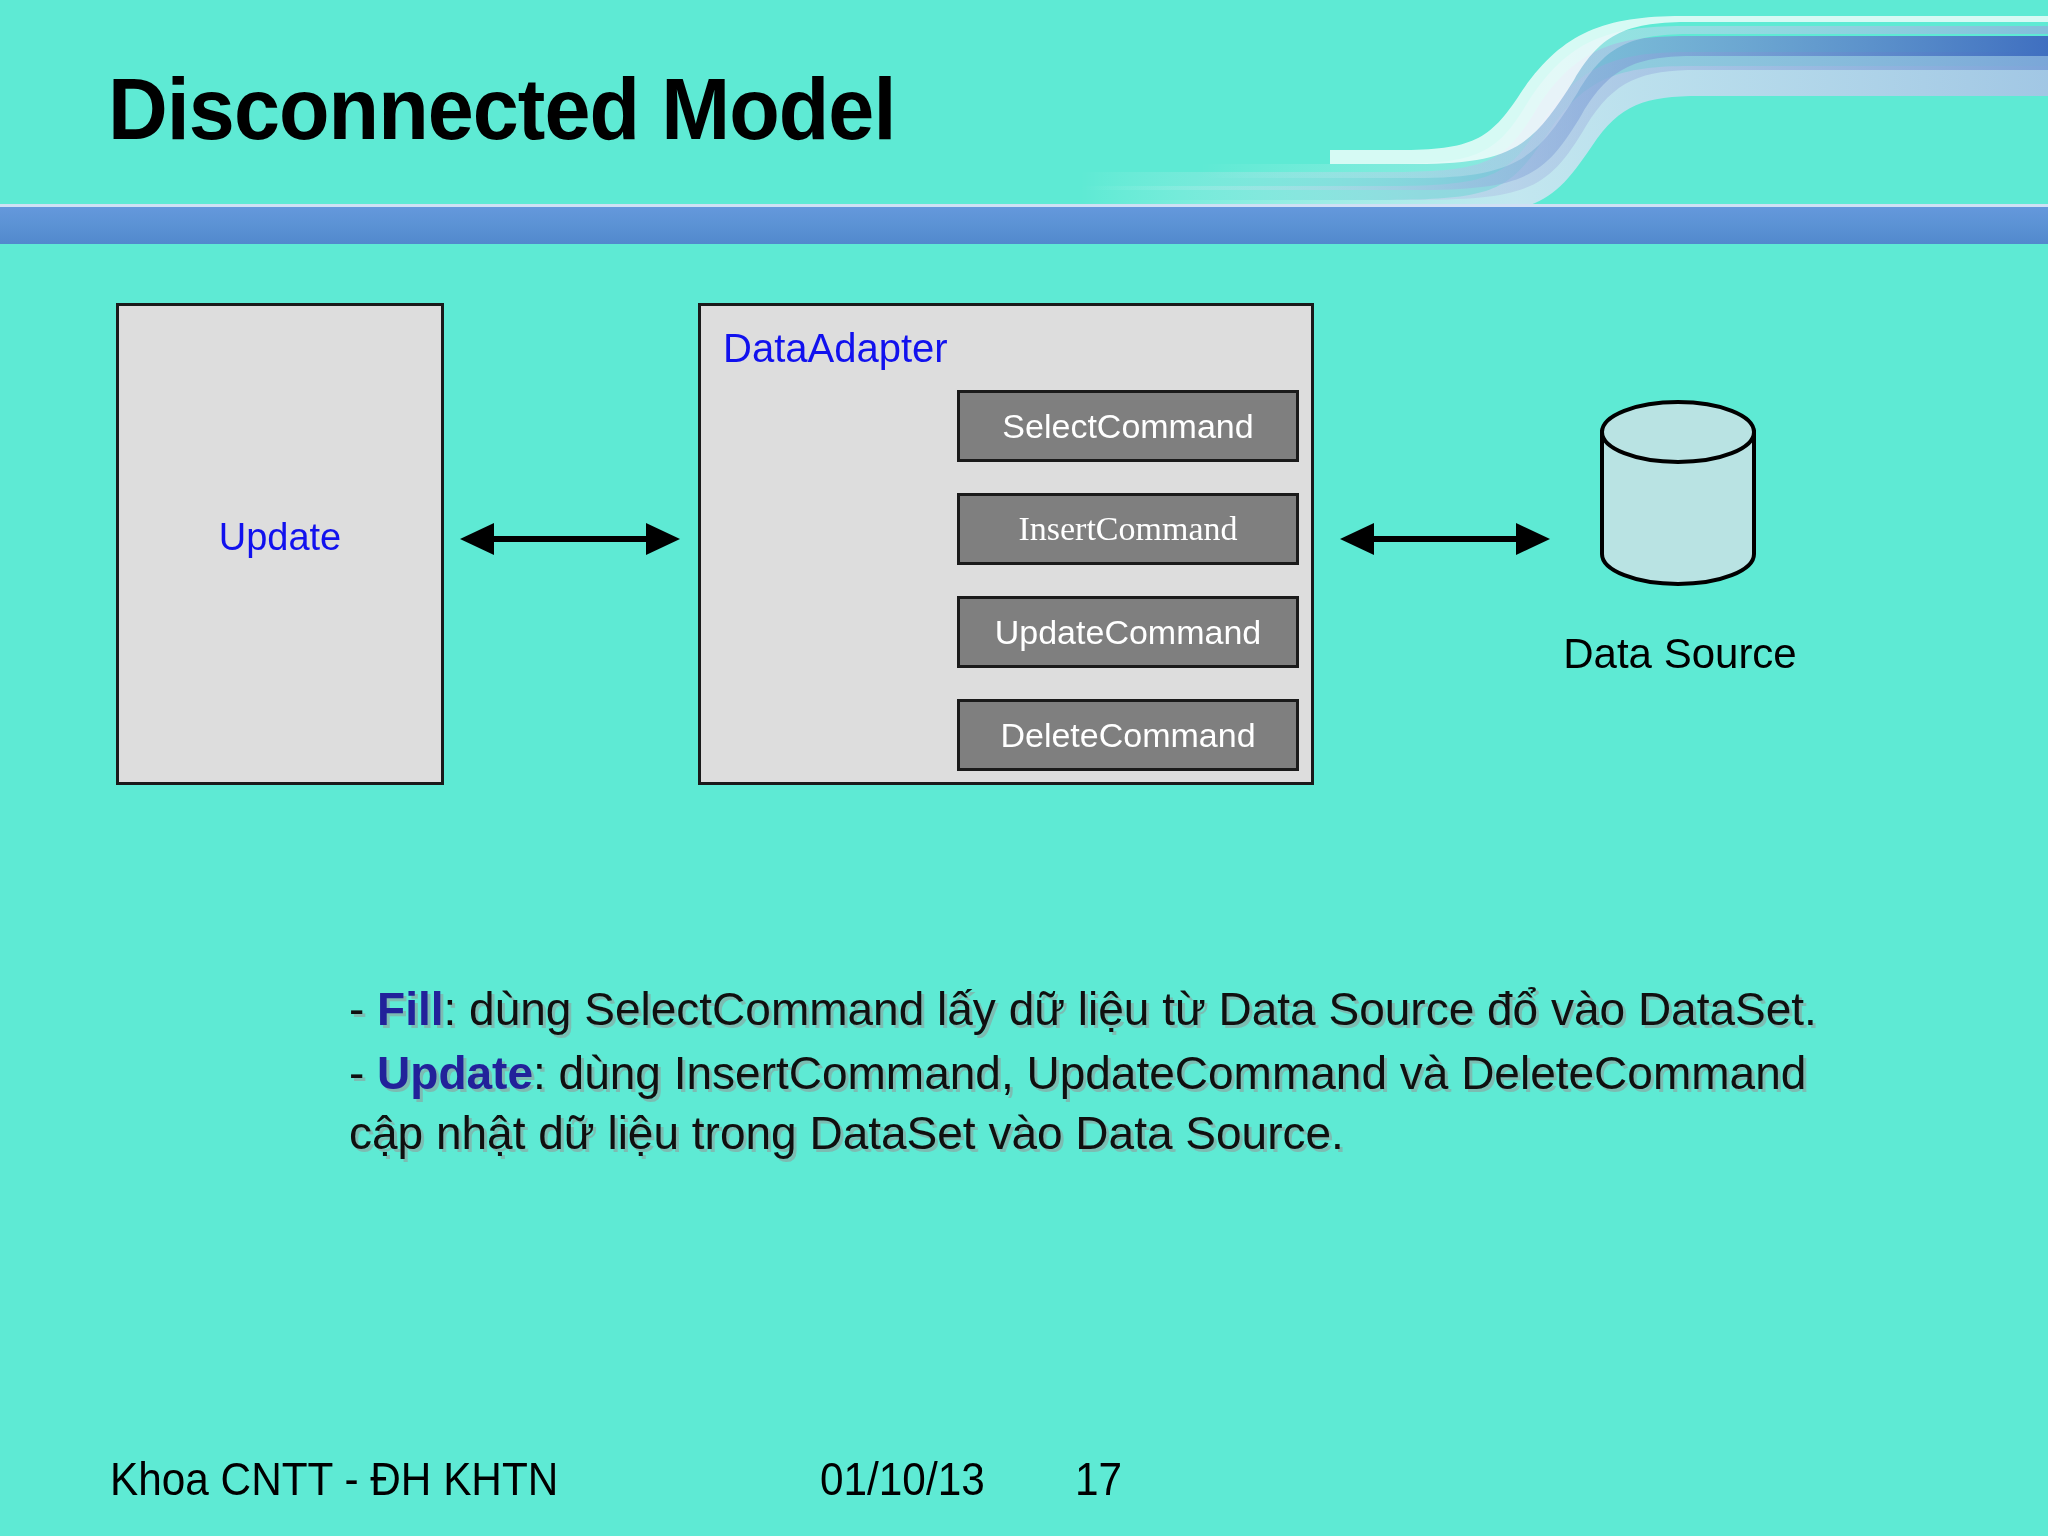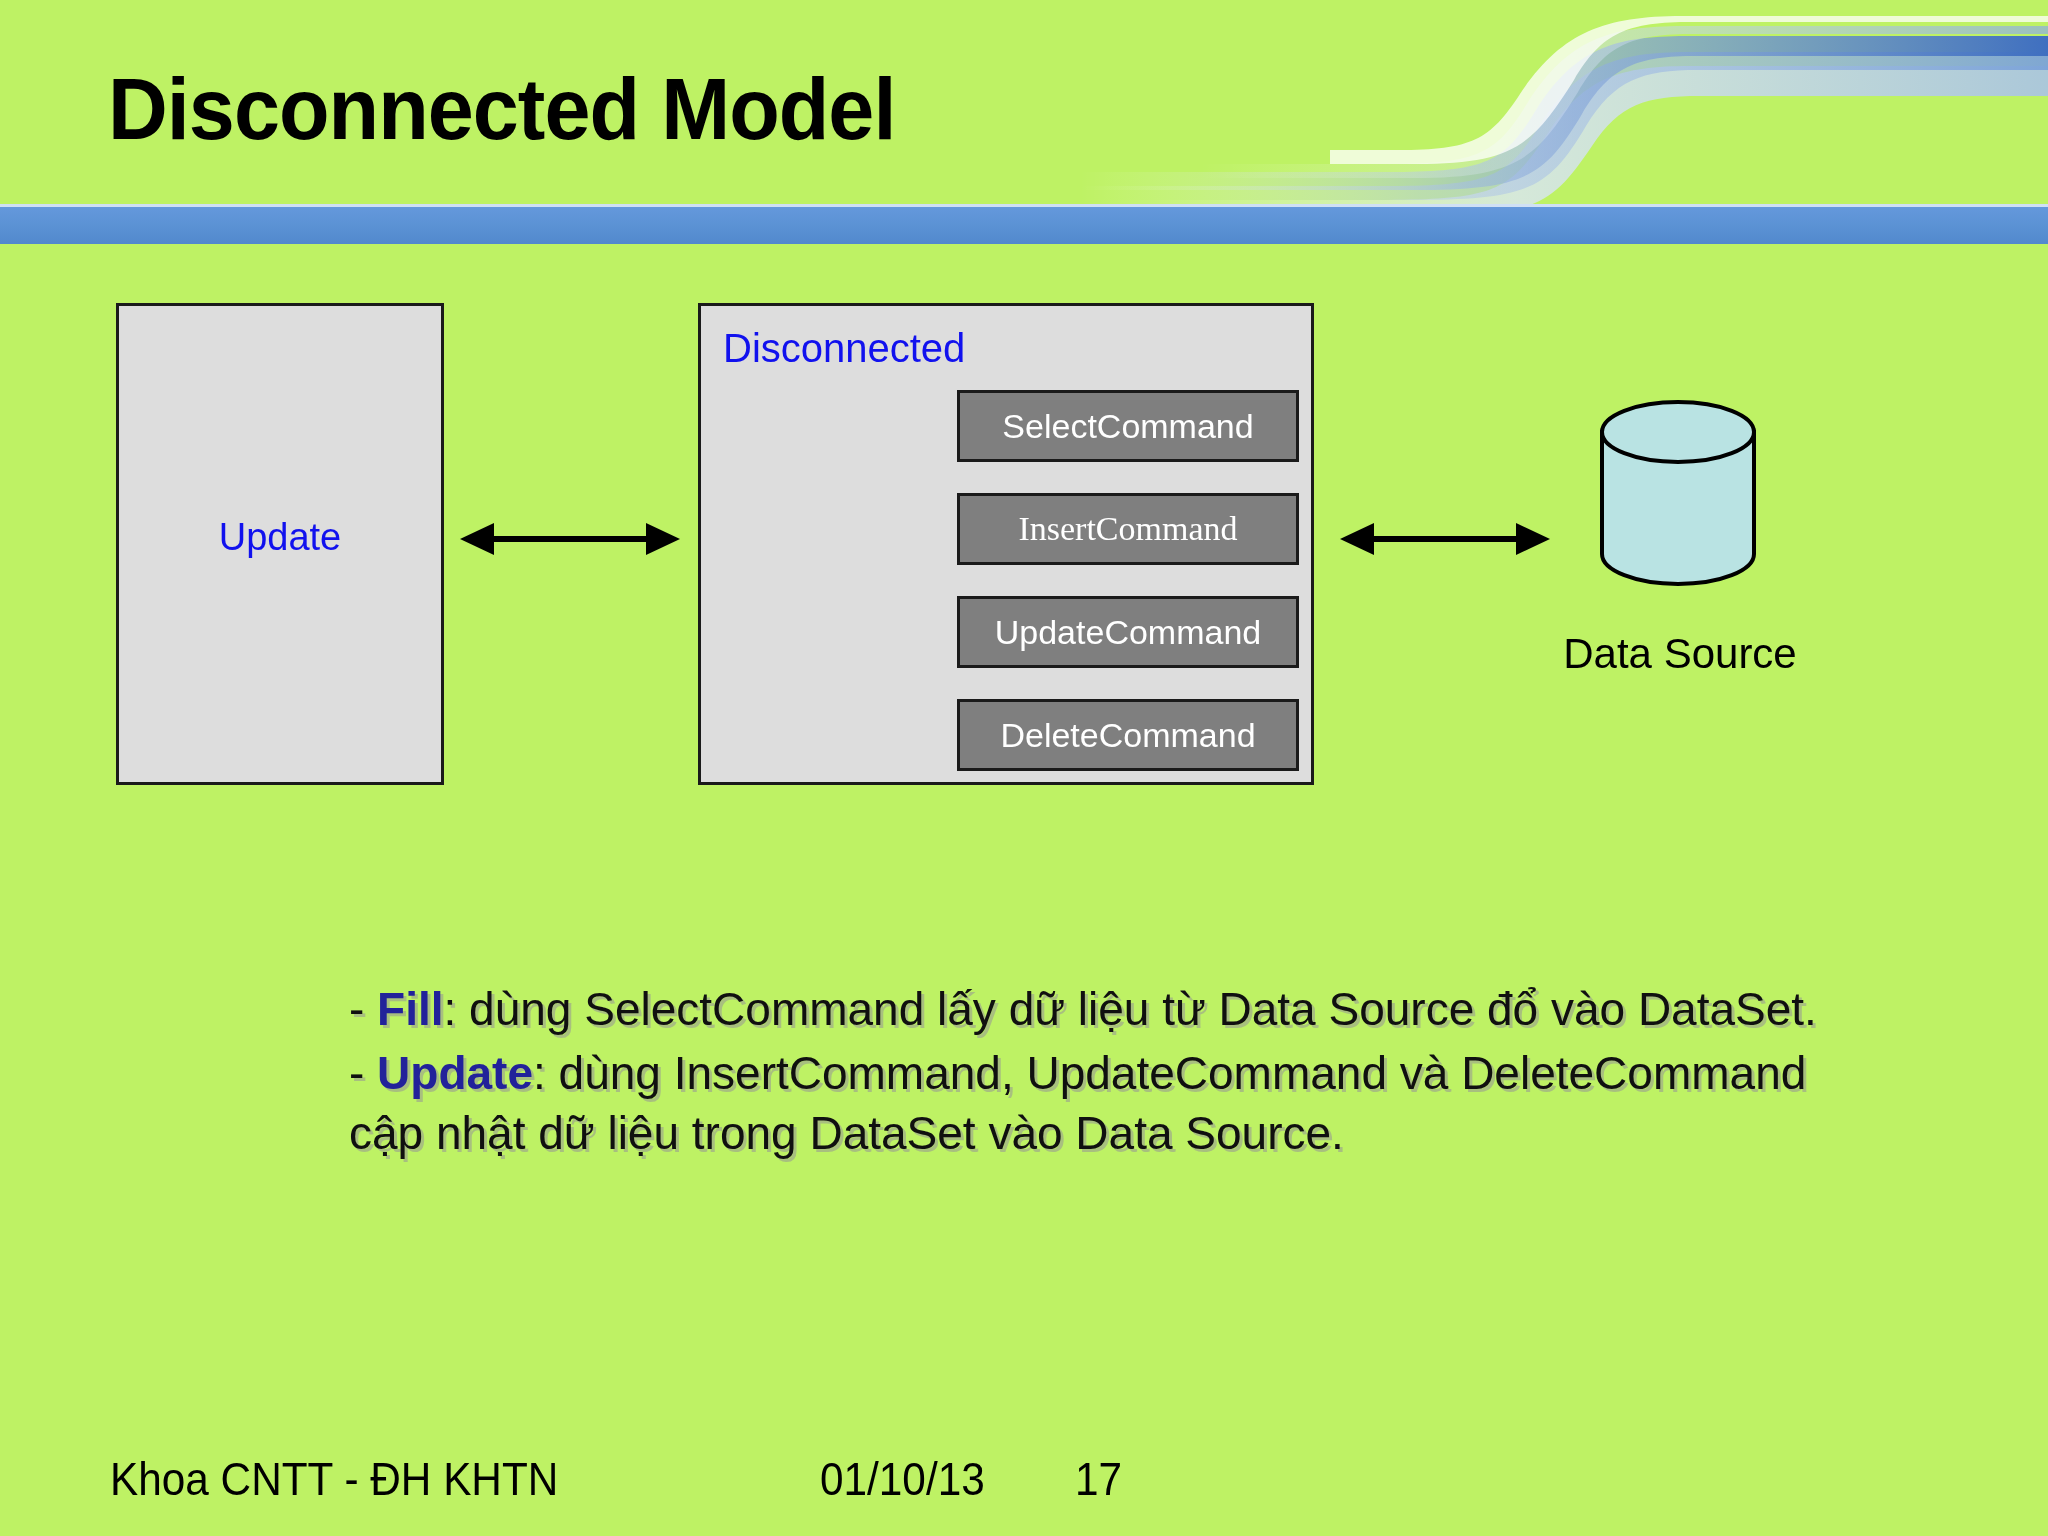--- a/index.html
+++ b/index.html
@@ -10,21 +10,21 @@
   body {
     width: 2048px;
     height: 1536px;
     font-family: "Liberation Sans", sans-serif;
     overflow: hidden;
   }
   #slide {
     position: relative;
     width: 2048px;
     height: 1536px;
-    background: #bef264;
+    background: #5eead4;
     overflow: hidden;
   }
 
   
   #swoosh {
     position: absolute;
     left: 1080px;
     top: 0;
     width: 968px;
     height: 210px;
@@ -233,21 +233,21 @@
     <div id="dataset-label">Update</div>
   </div>
 
   <svg class="arrow-wrap" style="left:460px; top:512px; width:220px; height:54px;" viewBox="0 0 220 54">
     <line x1="26" y1="27" x2="194" y2="27" stroke="#000000" stroke-width="6"></line>
     <polygon points="0,27 34,11 34,43" fill="#000000"></polygon>
     <polygon points="220,27 186,11 186,43" fill="#000000"></polygon>
   </svg>
 
   <div class="gray-box" id="adapter-box">
-    <div id="adapter-label">Disconnected</div>
+    <div id="adapter-label">DataAdapter</div>
     <div class="cmd-box" style="top:84px;">SelectCommand</div>
     <div class="cmd-box" style="top:187px;font-family:Liberation Serif, serif;">InsertCommand</div>
     <div class="cmd-box" style="top:393px;">DeleteCommand</div>
     <div class="cmd-box" style="top:290px;">UpdateCommand</div>
   </div>
 
   <svg class="arrow-wrap" style="left:1340px; top:512px; width:210px; height:54px;" viewBox="0 0 210 54">
     <line x1="26" y1="27" x2="184" y2="27" stroke="#000000" stroke-width="6"></line>
     <polygon points="0,27 34,11 34,43" fill="#000000"></polygon>
     <polygon points="210,27 176,11 176,43" fill="#000000"></polygon>

